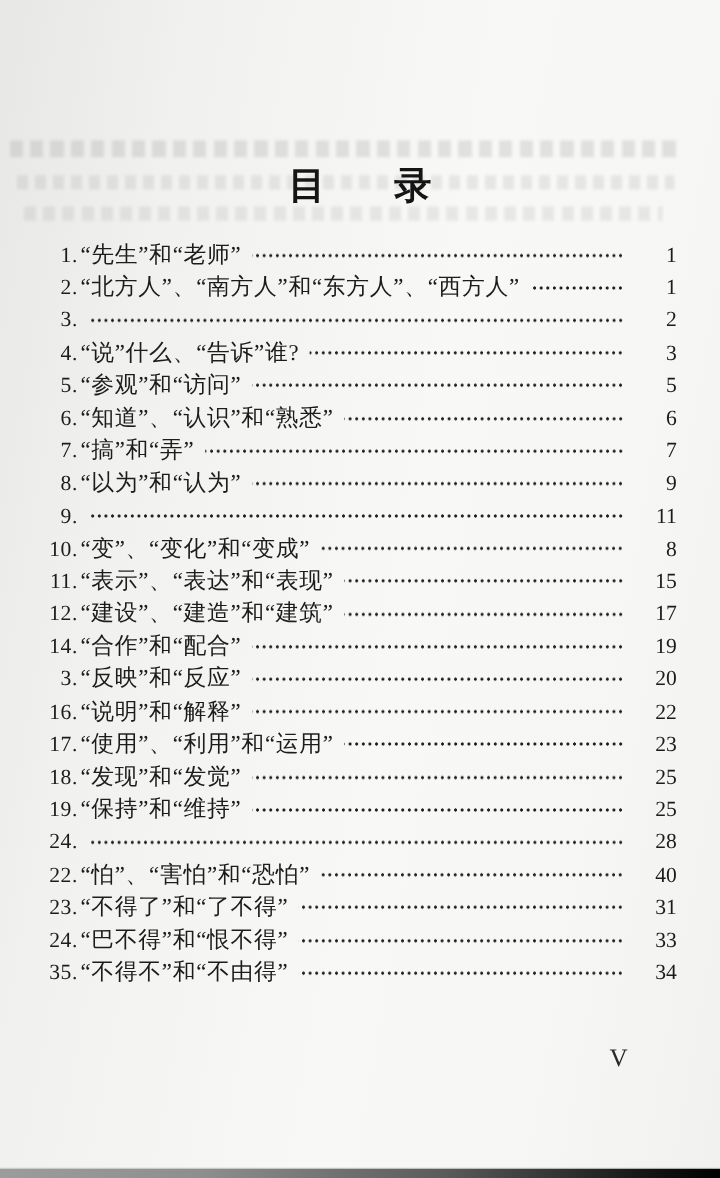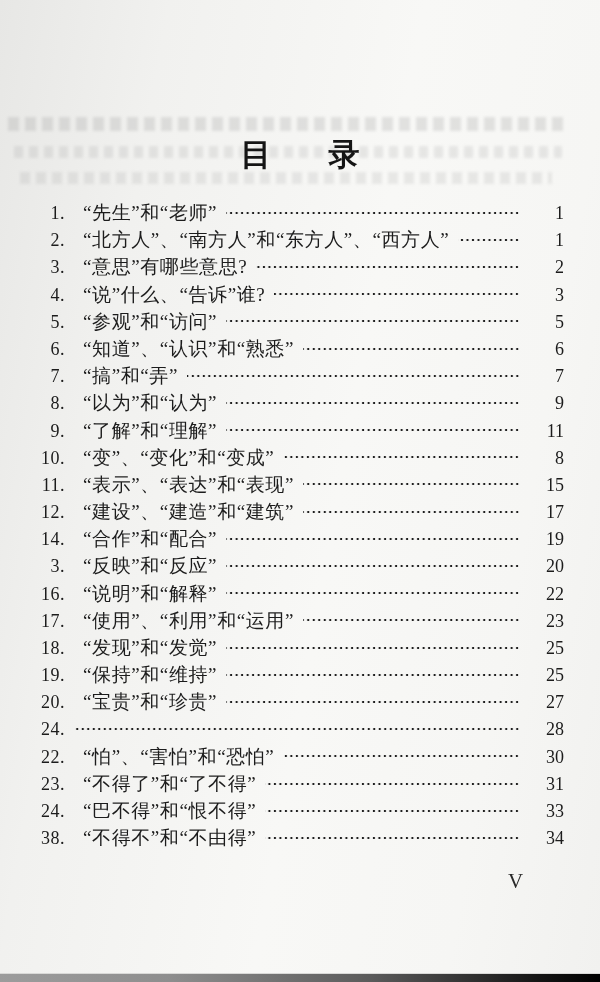--- a/index.html
+++ b/index.html
@@ -58,21 +58,21 @@
   }
   .num {
     flex: none;
     width: 31px;
     text-align: right;
     font-size: 18px;
     letter-spacing: 0.5px;
   }
   .t {
     flex: none;
-    margin-left: 18px;
+    margin-left: 2px;
     letter-spacing: 0.6px;
   }
   .leader {
     flex: 1 1 auto;
     align-self: center;
     height: 8px;
     margin: 0 10px 0 9px;
     min-width: 22px;
     background-image: radial-gradient(circle, #1f1f1f 1.1px, rgba(0,0,0,0) 1.5px);
     background-size: 5.5px 8px;
@@ -124,21 +124,20 @@
     <span class="pg">1</span>
   </li>
       <li class="row">
     <span class="num">2.</span>
     <span class="t">“北方人”、“南方人”和“东方人”、“西方人”</span>
     <span class="leader"></span>
     <span class="pg">1</span>
   </li>
       <li class="row">
     <span class="num">3.</span>
-    <span class="t">“意思”有哪些意思?</span>
     <span class="leader"></span>
     <span class="pg">2</span>
   </li>
       <li class="row">
     <span class="num">4.</span>
     <span class="t">“说”什么、“告诉”谁?</span>
     <span class="leader"></span>
     <span class="pg">3</span>
   </li>
       <li class="row">
@@ -160,21 +159,20 @@
     <span class="pg">7</span>
   </li>
       <li class="row">
     <span class="num">8.</span>
     <span class="t">“以为”和“认为”</span>
     <span class="leader"></span>
     <span class="pg">9</span>
   </li>
       <li class="row">
     <span class="num">9.</span>
-    <span class="t">“了解”和“理解”</span>
     <span class="leader"></span>
     <span class="pg">11</span>
   </li>
       <li class="row">
     <span class="num">10.</span>
     <span class="t">“变”、“变化”和“变成”</span>
     <span class="leader"></span>
     <span class="pg">8</span>
   </li>
       <li class="row">
@@ -219,50 +217,44 @@
     <span class="leader"></span>
     <span class="pg">25</span>
   </li>
       <li class="row">
     <span class="num">19.</span>
     <span class="t">“保持”和“维持”</span>
     <span class="leader"></span>
     <span class="pg">25</span>
   </li>
       <li class="row">
-    <span class="num">20.</span>
-    <span class="t">“宝贵”和“珍贵”</span>
-    <span class="leader"></span>
-    <span class="pg">27</span>
-  </li>
-      <li class="row">
     <span class="num">24.</span>
     <span class="leader"></span>
     <span class="pg">28</span>
   </li>
       <li class="row">
     <span class="num">22.</span>
     <span class="t">“怕”、“害怕”和“恐怕”</span>
     <span class="leader"></span>
-    <span class="pg">30</span>
+    <span class="pg">40</span>
   </li>
       <li class="row">
     <span class="num">23.</span>
     <span class="t">“不得了”和“了不得”</span>
     <span class="leader"></span>
     <span class="pg">31</span>
   </li>
       <li class="row">
     <span class="num">24.</span>
     <span class="t">“巴不得”和“恨不得”</span>
     <span class="leader"></span>
     <span class="pg">33</span>
   </li>
       <li class="row">
-    <span class="num">38.</span>
+    <span class="num">35.</span>
     <span class="t">“不得不”和“不由得”</span>
     <span class="leader"></span>
     <span class="pg">34</span>
   </li>
     </ol>
 
   <div class="folio">V</div>
 
   <div class="scan-edge-bottom"></div>
 </div>

